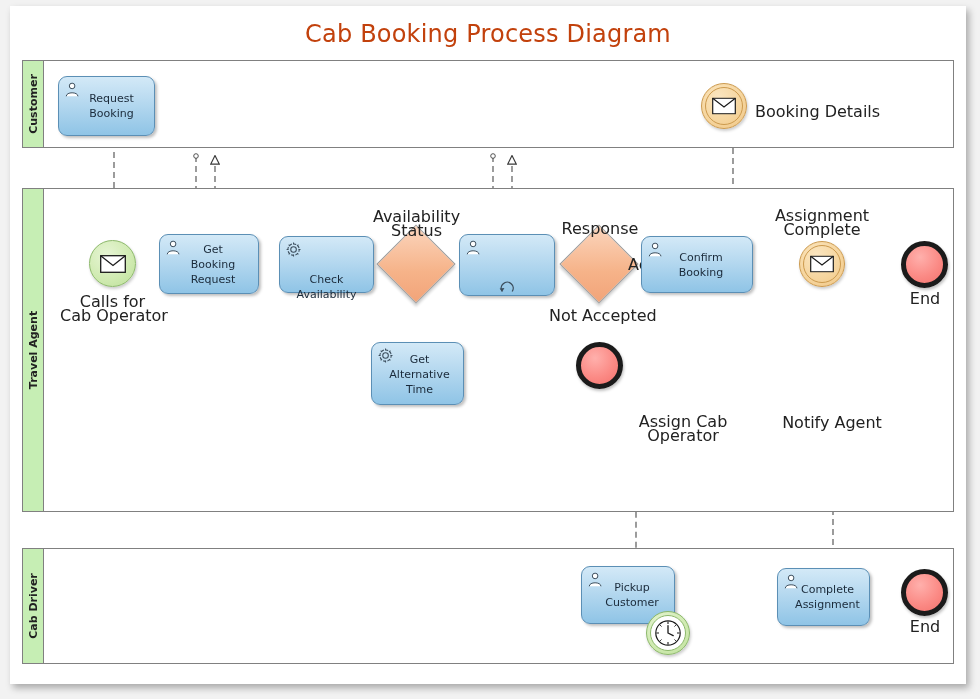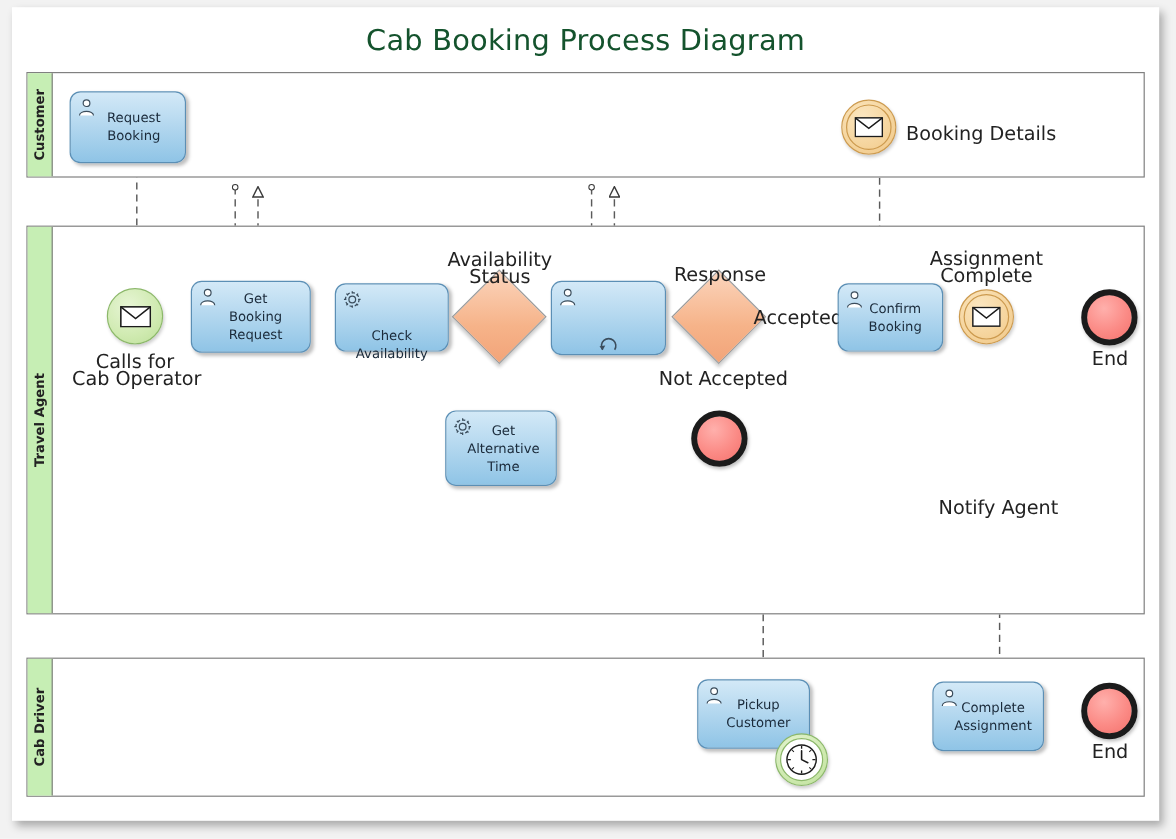--- a/index.html
+++ b/index.html
@@ -15,21 +15,21 @@
     background:#f2f2f2;
   }
   #page{
     position:absolute;left:10px;top:6px;width:956px;height:678px;
     background:#ffffff;
     box-shadow:3px 4px 7px rgba(0,0,0,0.30);
   }
   #title{
     position:absolute;left:0;top:14px;width:956px;
     text-align:center;
-    font-size:24px;color:#14532d;
+    font-size:24px;color:#c2410c;
     font-family:"DejaVu Sans", sans-serif;
     letter-spacing:0.2px;
     white-space:nowrap;
   }
   
   .pool{position:absolute;border:1px solid #808080;background:#ffffff;box-sizing:border-box;}
   .lane-head{
     position:absolute;left:0;top:0;width:21px;height:100%;
     background:#c6eeb4;border-right:1px solid #808080;box-sizing:border-box;
   }
@@ -269,21 +269,21 @@
       </svg>
     </div>
 
     <div class="node gateway" style="left:561px;top:230px;"></div>
     <div class="lbl c" style="left:540px;top:216px;width:100px;">Response</div>
     <div class="lbl" style="left:618px;top:252px;">Accepted</div>
     <div class="lbl c" style="left:539px;top:303px;width:102px;">Not Accepted</div>
 
     <div class="node ev ev-end" style="left:566px;top:336px;width:47px;height:47px;"></div>
 
-    <div class="node task" style="left:688px;top:230px;width:88px;height:57px;">
+    <div class="node task" style="left:631px;top:230px;width:112px;height:57px;">
       <svg class="task-icon" viewBox="0 0 20 20">
         <circle cx="9" cy="5.5" r="3.1" fill="#ffffff" stroke="#3b4d5c" stroke-width="1.1"></circle>
         <path d="M2.5,17 C2.5,11.8 15.5,11.8 15.5,17" fill="#ffffff" stroke="#3b4d5c" stroke-width="1.1"></path>
       </svg>
       <div class="tlabel" style="white-space:pre-line;padding-left:12px;">Confirm
 Booking</div>
     </div>
 
     <div class="node ev ev-inter-outer" style="left:789px;top:235px;width:46px;height:46px;">
       <div class="ev-inter-inner"></div>
@@ -291,20 +291,22 @@
         <rect x="0.7" y="0.7" width="22.6" height="15.6" fill="#ffffff" stroke="#1b1b1b" stroke-width="1.2"></rect>
         <path d="M0.7,0.7 L12,9.5 L23.3,0.7" fill="none" stroke="#1b1b1b" stroke-width="1.2"></path>
       </svg>
     </div>
     <div class="lbl c" style="left:760px;top:203px;width:104px;">Assignment
 Complete</div>
 
     <div class="node ev ev-end" style="left:891px;top:235px;width:47px;height:47px;"></div>
     <div class="lbl c" style="left:880px;top:286px;width:70px;">End</div>
 
+    <div class="lbl c" style="left:613px;top:409px;width:120px;white-space:pre-line;background:#ffffff;">Assign Cab
+Operator</div>
     <div class="lbl c" style="left:770px;top:410px;width:104px;background:#ffffff;">Notify Agent</div>
 
     <div class="node task" style="left:571px;top:560px;width:94px;height:58px;">
       <svg class="task-icon" viewBox="0 0 20 20">
         <circle cx="9" cy="5.5" r="3.1" fill="#ffffff" stroke="#3b4d5c" stroke-width="1.1"></circle>
         <path d="M2.5,17 C2.5,11.8 15.5,11.8 15.5,17" fill="#ffffff" stroke="#3b4d5c" stroke-width="1.1"></path>
       </svg>
       <div class="tlabel" style="white-space:pre-line;padding-left:12px;">Pickup
 Customer</div>
     </div>

